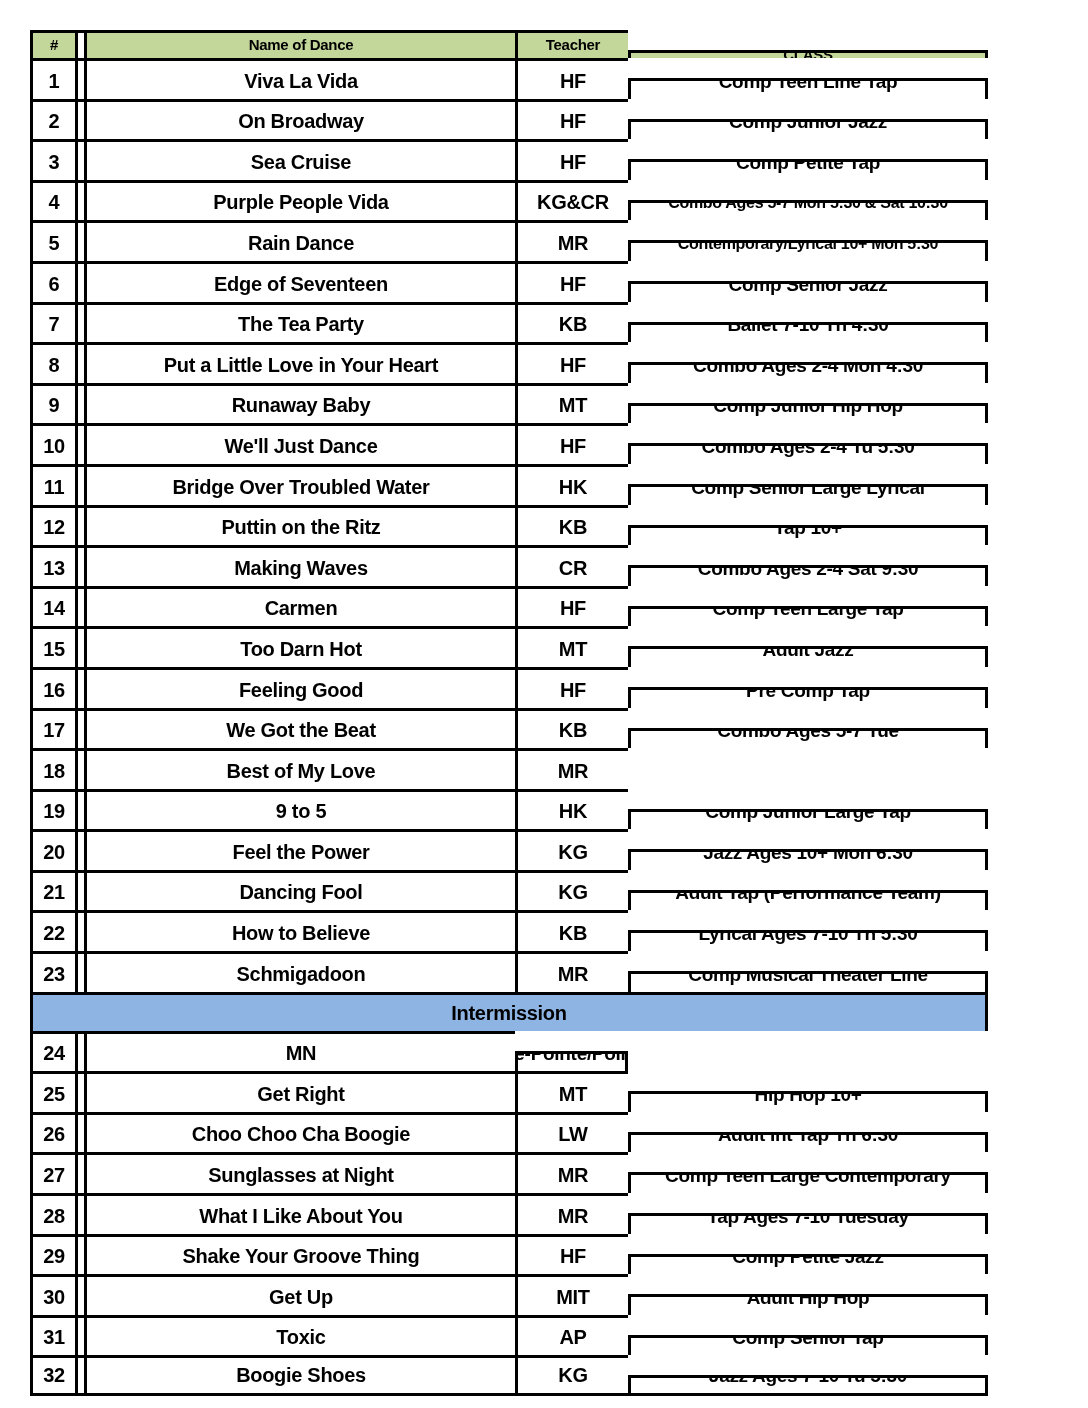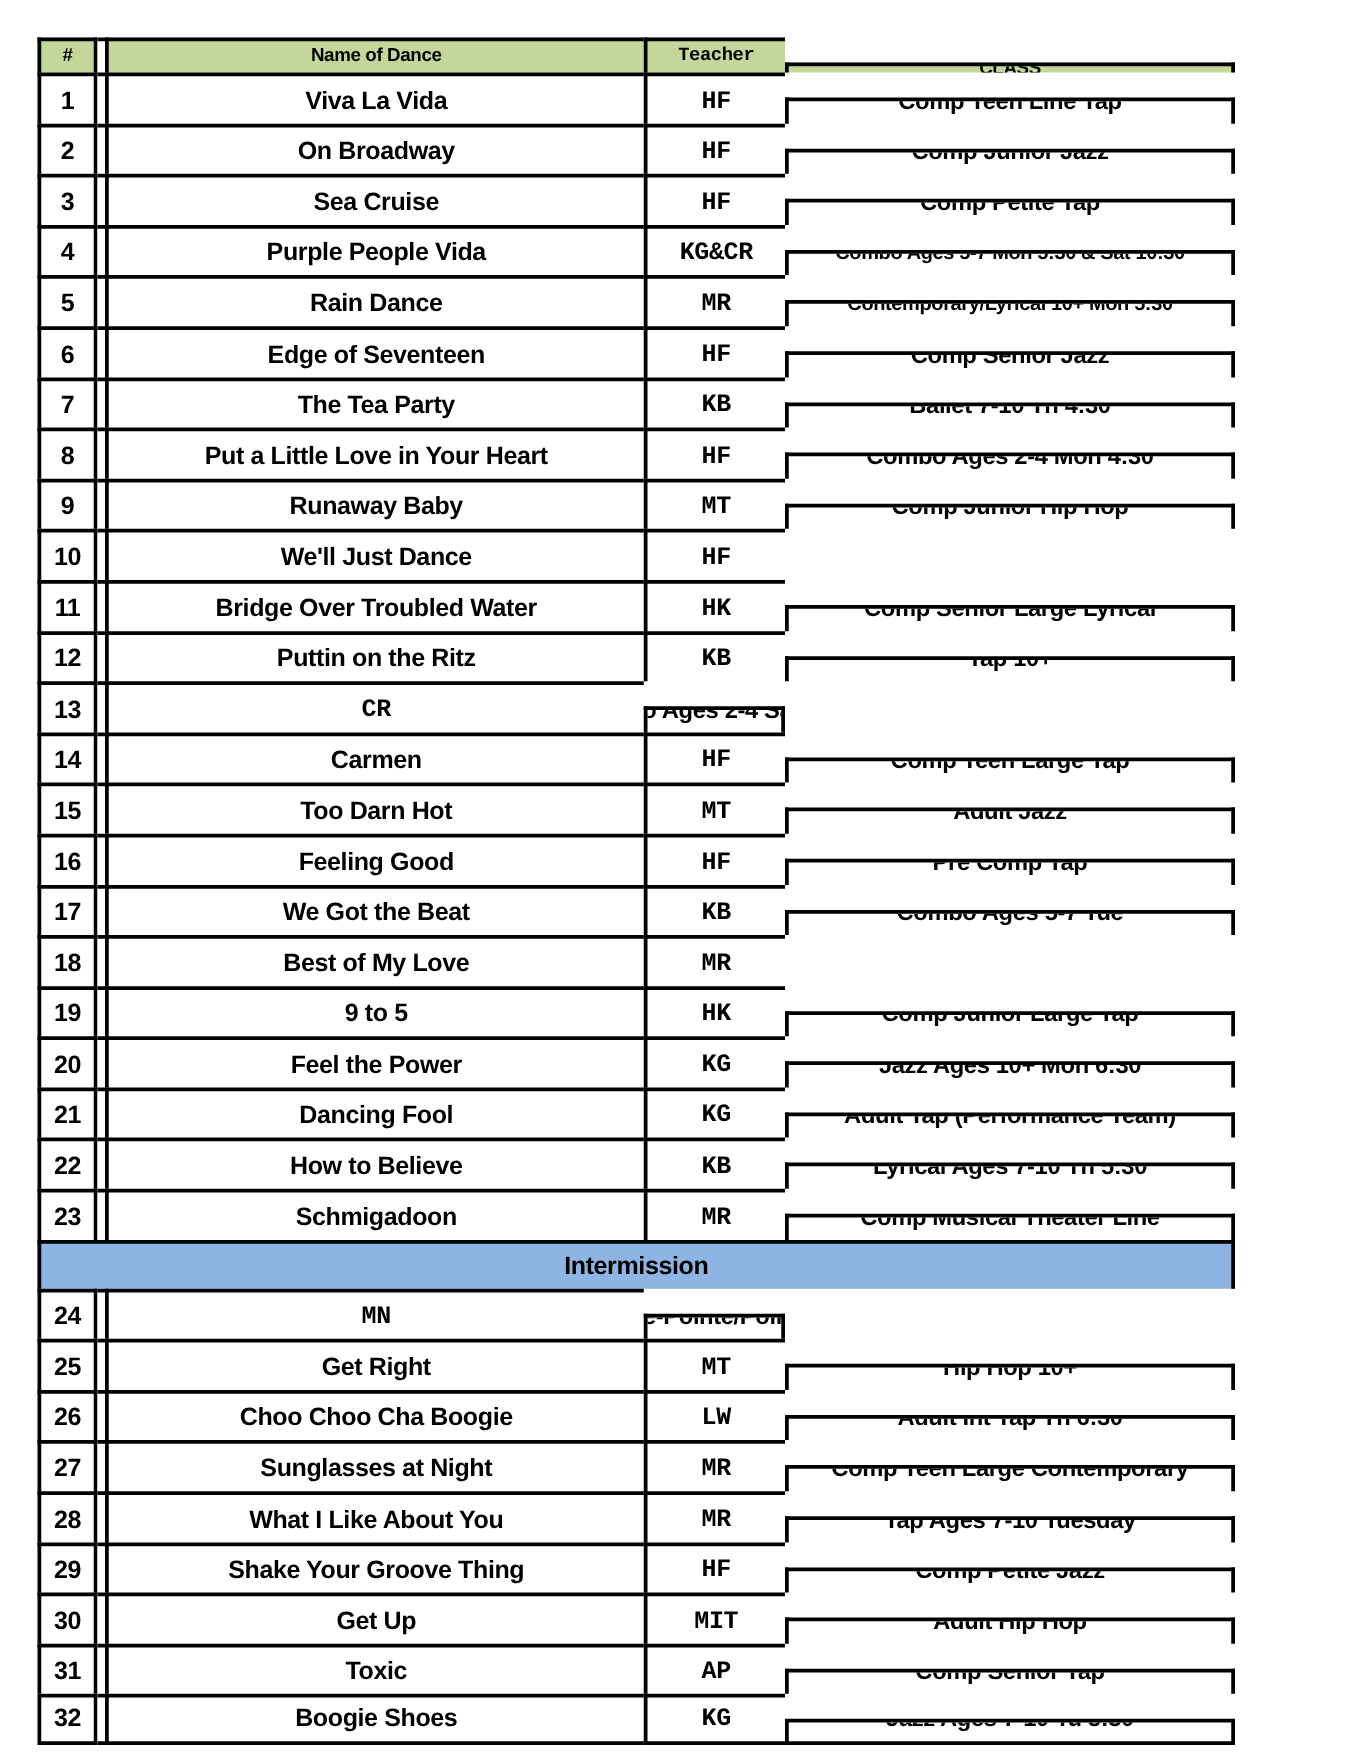--- a/index.html
+++ b/index.html
@@ -34,21 +34,21 @@
     align-items: flex-end;
     padding: 0 4px 6px 4px;
     font-weight: bold;
     letter-spacing: -0.3px;
     white-space: nowrap;
     overflow: hidden;
   }
   .gapcell { padding: 0; background: #fff; }
   .cell.num   { border-left: 3px solid var(--border-color,#000); border-right: 3px solid var(--border-color,#000); font-size: 20px; }
   .cell.name  { border-left: 3px solid var(--border-color,#000); font-size: 20px; }
-  .cell.teacher { border-left: 3px solid var(--border-color,#000); font-size: 20px; font-family: Liberation Mono, monospace; }
+  .cell.teacher { border-left: 3px solid var(--border-color,#000); font-size: 20px; }
   .cell.class { border-left: 3px solid var(--border-color,#000); border-right: 3px solid var(--border-color,#000); font-size: 19px; margin-top: 20px; }
   .cell.class.small-text { font-size: 16px; padding-bottom: 8px; }
   .header-row .cell {
     background: var(--header-bg, #c4d79b);
     font-size: 15px;
     align-items: center;
     padding-bottom: 2px;
   }
   .intermission-row {
     display: block;
@@ -145,20 +145,21 @@
     <div class="cell name">Runaway Baby</div>
     <div class="cell teacher">MT</div>
     <div class="cell class">Comp Junior Hip Hop</div>
   </div>
 
   <div class="row data-row">
     <div class="cell num">10</div>
     <div class="gapcell"></div>
     <div class="cell name">We'll Just Dance</div>
     <div class="cell teacher">HF</div>
+    <div class="cell class">Combo Ages 2-4 Tu 5:30</div>
   </div>
 
   <div class="row data-row">
     <div class="cell num">11</div>
     <div class="gapcell"></div>
     <div class="cell name">Bridge Over Troubled Water</div>
     <div class="cell teacher">HK</div>
     <div class="cell class">Comp Senior Large Lyrical</div>
   </div>
 
@@ -166,20 +167,21 @@
     <div class="cell num">12</div>
     <div class="gapcell"></div>
     <div class="cell name">Puttin on the Ritz</div>
     <div class="cell teacher">KB</div>
     <div class="cell class">Tap 10+</div>
   </div>
 
   <div class="row data-row">
     <div class="cell num">13</div>
     <div class="gapcell"></div>
+    <div class="cell name">Making Waves</div>
     <div class="cell teacher">CR</div>
     <div class="cell class">Combo Ages 2-4 Sat 9:30</div>
   </div>
 
   <div class="row data-row">
     <div class="cell num">14</div>
     <div class="gapcell"></div>
     <div class="cell name">Carmen</div>
     <div class="cell teacher">HF</div>
     <div class="cell class">Comp Teen Large Tap</div>

